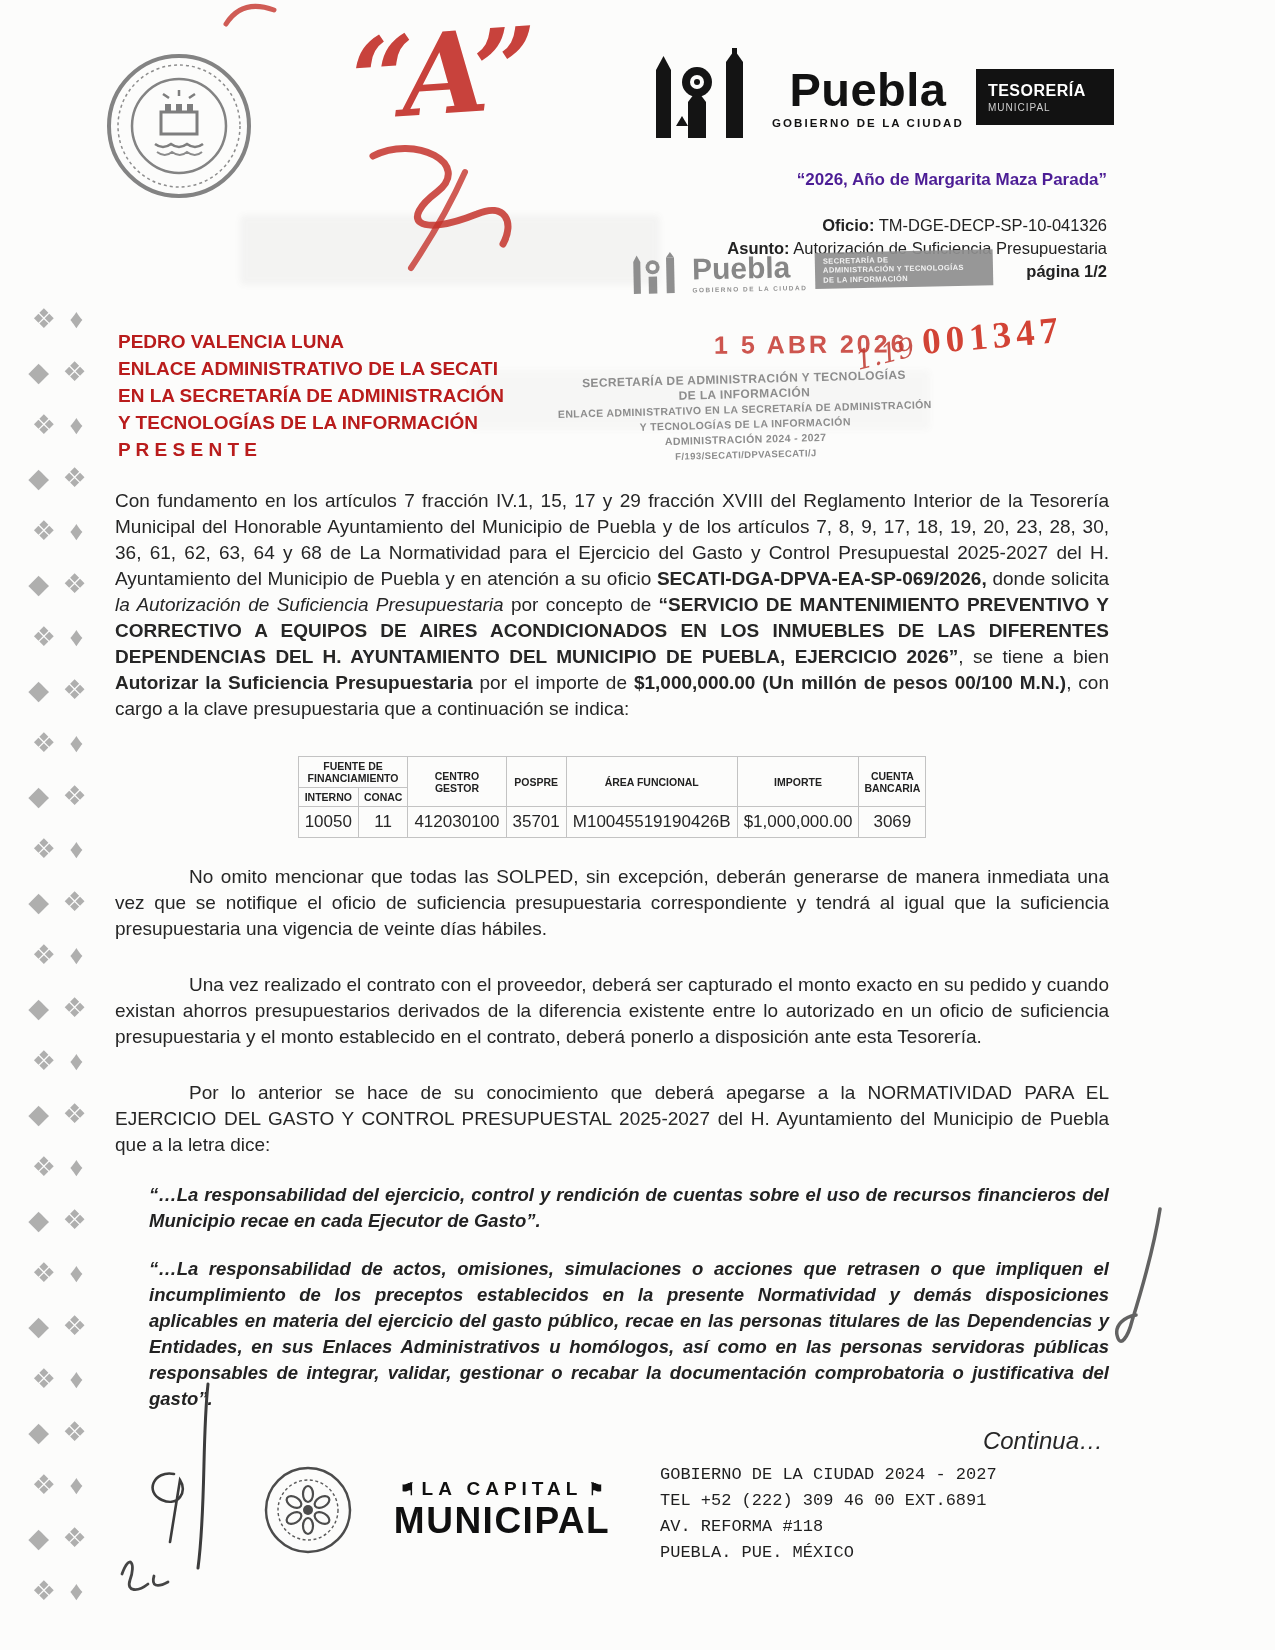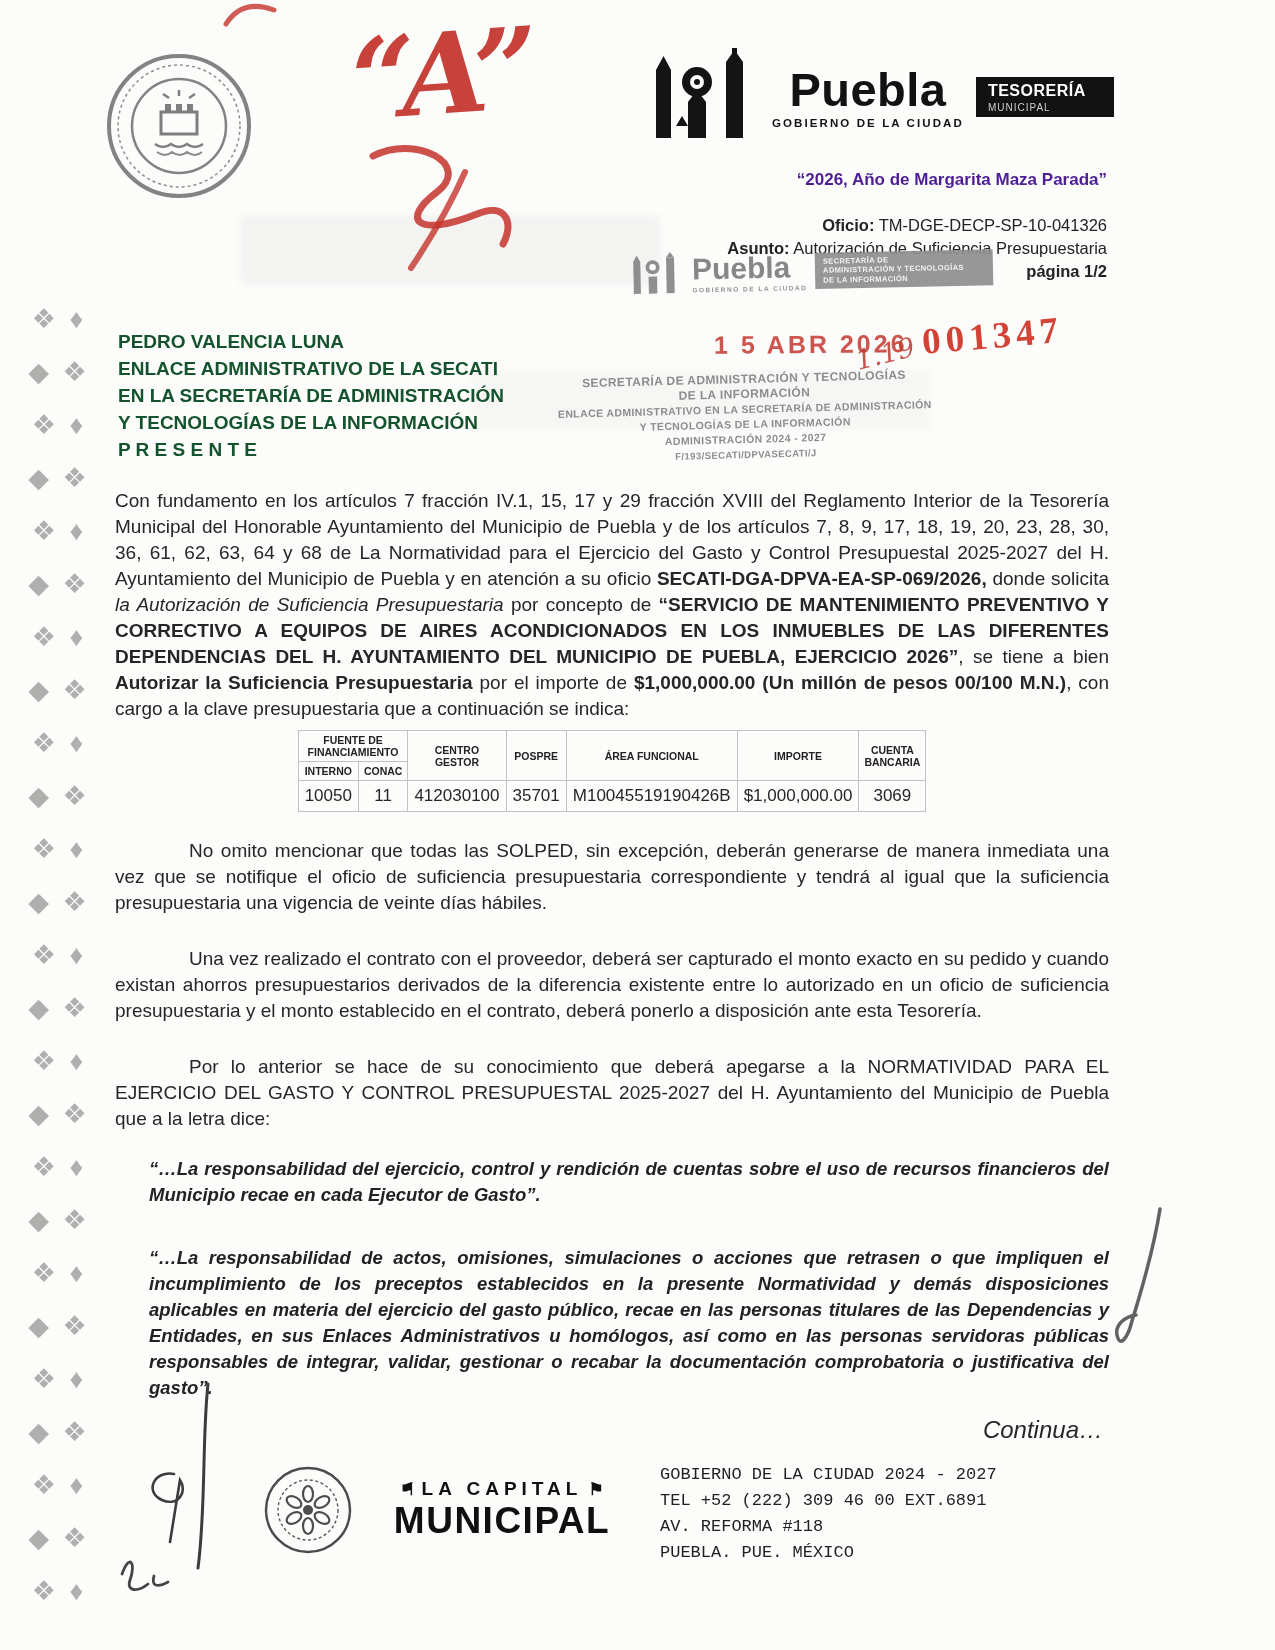--- a/index.html
+++ b/index.html
@@ -29,21 +29,21 @@
   }
   .red-squiggle { position:absolute; left:345px; top:142px; }
   .red-corner { position:absolute; left:222px; top:0; }
 
   
   .logo-block { position:absolute; left:648px; top:48px; display:flex; align-items:center; gap:12px; }
   .logo-text { display:flex; flex-direction:column; align-items:center; }
   .logo-wordmark { font-weight:800; font-size:47px; letter-spacing:0.5px; color:#121212; line-height:1; }
   .logo-tagline { font-weight:700; font-size:11.5px; letter-spacing:2.1px; color:#121212; margin-top:4px; }
   .logo-box {
-    background:#121212; color:#fff; width:138px; height:40px;
+    background:#121212; color:#fff; width:138px; height:56px;
     display:flex; flex-direction:column; justify-content:center; padding-left:12px;
   }
   .logo-box-title { font-weight:800; font-size:16px; letter-spacing:.5px; }
   .logo-box-sub { font-size:10px; color:#cfcfcf; letter-spacing:1px; margin-top:2px; }
 
   
   .header-meta { position:absolute; right:168px; top:170px; text-align:right; }
   .year-legend { font-weight:800; font-size:17px; color:#4c1d95; }
   .meta-lines { margin-top:24px; font-size:16.5px; line-height:23px; color:#222; }
   .meta-lines .lbl { font-weight:700; }
@@ -56,21 +56,21 @@
     transform:rotate(-1.2deg); opacity:.92;
   }
   .stamp-logo .wm { font-weight:800; font-size:30px; color:#7e7e7e; line-height:1; }
   .stamp-logo .tg { font-size:6.5px; letter-spacing:1.5px; color:#8a8a8a; font-weight:700; margin-top:2px; text-align:center;}
   .stamp-logo .box {
     background:#8f8f8f; color:#f1f1f1; padding:4px 8px; width:178px;
     font-size:7.5px; line-height:9.5px; font-weight:700; letter-spacing:.4px;
   }
 
   
-  .recipient { position:absolute; left:118px; top:328px; font-weight:800; font-size:19px; line-height:27px; color:#14532d; }
+  .recipient { position:absolute; left:118px; top:328px; font-weight:800; font-size:19px; line-height:27px; color:#b91c1c; }
 
   
   .date-stamp {
     position:absolute; left:714px; top:330px; color:#c8433c; font-weight:800;
     font-size:25px; letter-spacing:3px; transform:rotate(-.5deg); opacity:.9;
   }
   .hand-note {
     position:absolute; left:855px; top:338px; color:#c0392f;
     font-family:"DejaVu Serif", serif; font-style:italic; font-size:27px;
     transform:rotate(-14deg); opacity:.85;
@@ -93,25 +93,25 @@
   
   .content { position:absolute; left:115px; top:488px; width:994px; font-size:19px; line-height:26px; color:#262626; }
   .content p { text-align:justify; }
   .seg-b { font-weight:800; }
   .seg-i { font-style:italic; }
   .p-indent { text-indent:74px; }
   .p2 { margin-top:26px; }
   .p3 { margin-top:30px; }
   .p4 { margin-top:30px; }
   .quote { margin:24px 0 0 34px; font-weight:800; font-style:italic; font-size:18.5px; color:#222; }
-  .q2 { margin-top:37px; }
+  .q2 { margin-top:22px; }
   .continua { margin-top:16px; text-align:right; font-style:italic; font-size:24px; padding-right:6px; }
 
   
-  table.budget { width:570px; margin:8px auto 0; border-collapse:collapse; }
+  table.budget { width:570px; margin:34px auto 0; border-collapse:collapse; }
   table.budget th, table.budget td { border:1px solid #c3c3c3; text-align:center; vertical-align:middle; }
   table.budget th { font-size:10.5px; font-weight:800; padding:3px 5px; line-height:12px; color:#222; }
   table.budget td { font-size:17px; padding:5px 6px; line-height:20px; color:#262626; }
 
   
   .signature { position:absolute; left:112px; top:1378px; }
   .footer-stamp { position:absolute; left:262px; top:1464px; }
   .brand { position:absolute; left:372px; top:1478px; width:260px; text-align:center; color:#101010; }
   .brand-top { font-weight:800; font-size:19px; letter-spacing:5px; display:flex; align-items:center; justify-content:center; gap:6px; }
   .brand-top .flag { font-size:17px; letter-spacing:0; }

